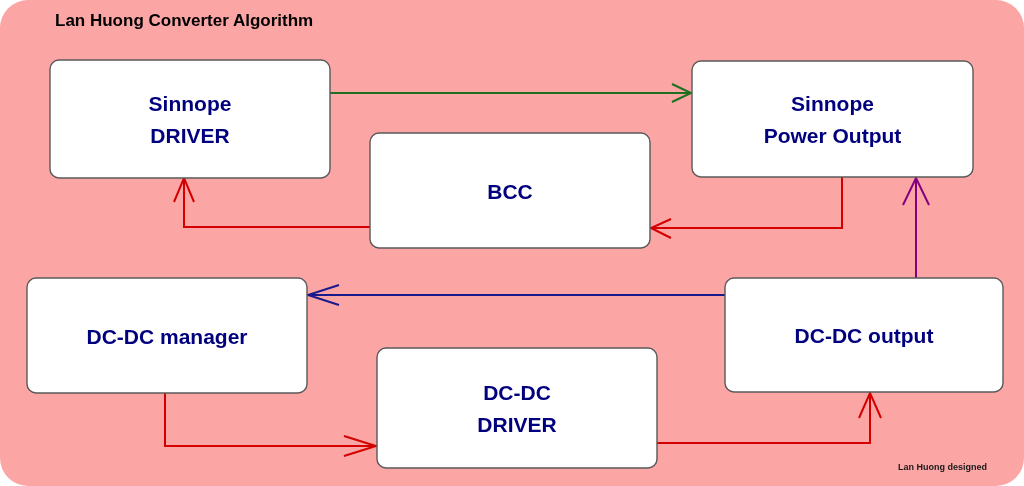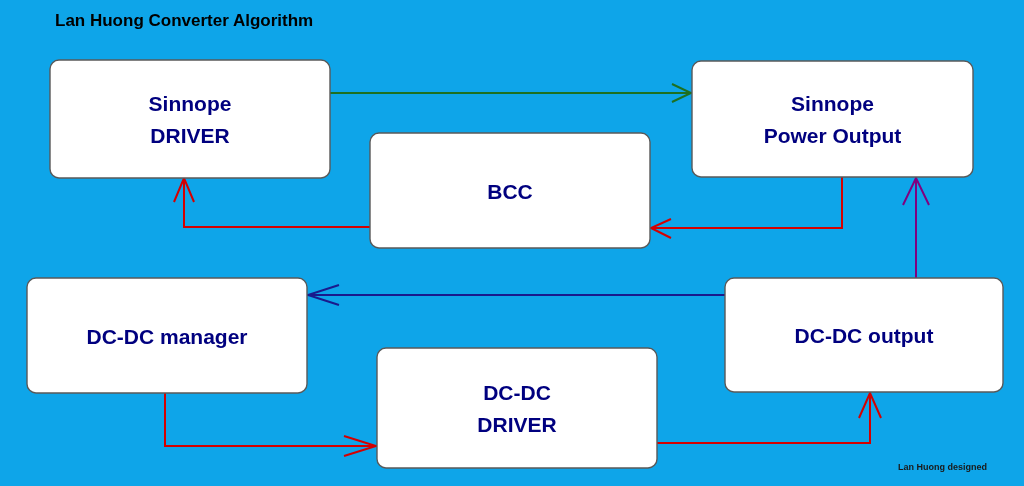--- a/index.html
+++ b/index.html
@@ -7,22 +7,23 @@
     padding: 0;
     background: #ffffff;
   }
   body {
     font-family: "Liberation Sans", sans-serif;
   }
   #canvas {
     position: relative;
     width: 1024px;
     height: 486px;
-    background: #0ea5e9;
+    background: #fca5a5;
     overflow: hidden;
+    border-radius: 28px;
   }
   #diagram-svg {
     position: absolute;
     left: 0;
     top: 0;
     width: 1024px;
     height: 486px;
   }
   .title-text {
     font-family: "Liberation Sans", sans-serif;

